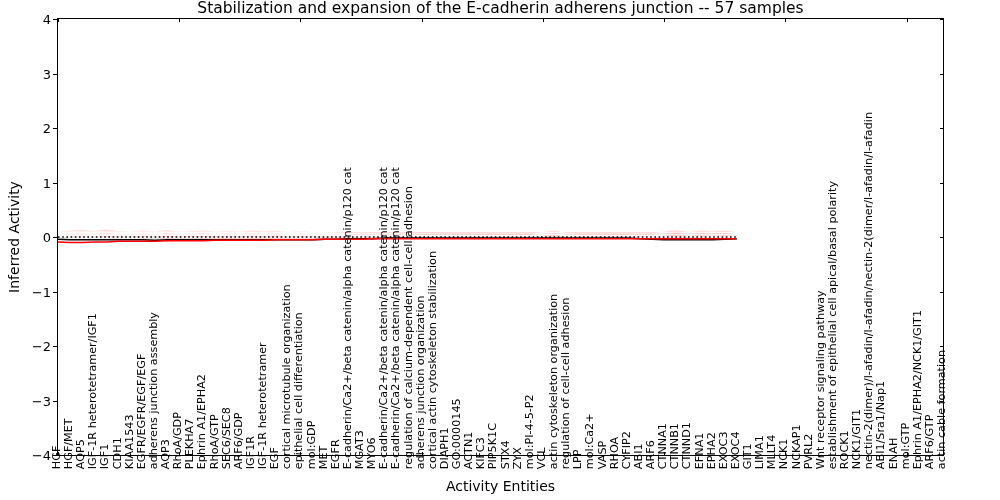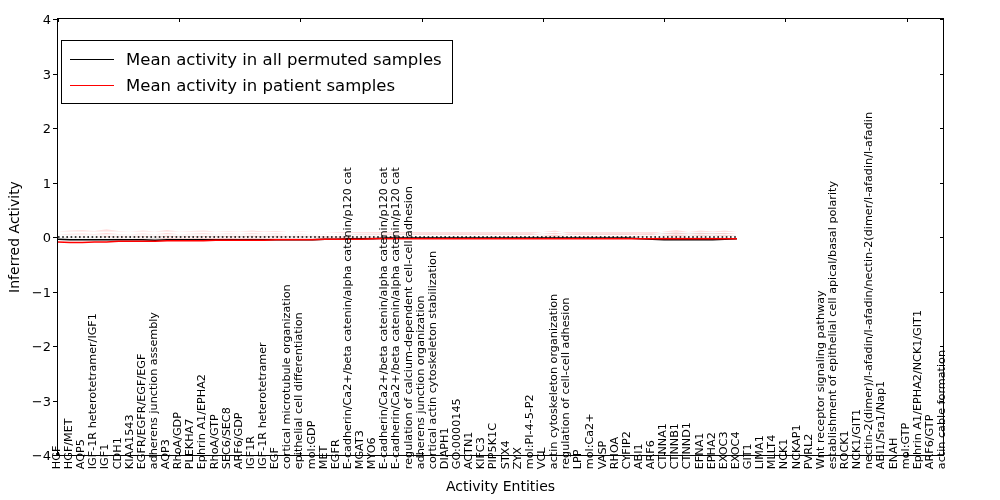--- a/index.html
+++ b/index.html
@@ -60,20 +60,21 @@
   .legrow{display:flex;align-items:center;height:26px;}
   .legline{display:inline-block;width:44px;height:0;border-top:1.4px solid #000;margin-right:12px;}
   .legline.red{border-top-color:#ff0000;}
   .legtxt{font-size:16.5px;color:#000;white-space:nowrap;}
 </style>
 </head>
 <body>
 
 <div id="fig">
 
+  <div id="title">Stabilization and expansion of the E-cadherin adherens junction -- 57 samples</div>
 
   <div id="ylabel-wrap">
     <div id="ylabel">Inferred Activity</div>
   </div>
 
   <div id="axes">
     <div id="plotclip">
       <svg id="plotsvg" width="885" height="436">
           <path d="M0.00,214.73 L12.12,214.73 L24.25,214.73 L36.37,214.73 L48.49,214.73 L60.62,214.73 L72.74,214.73 L84.86,214.73 L96.99,214.73 L109.11,214.73 L121.23,214.73 L133.36,214.73 L145.48,214.73 L157.60,214.73 L169.73,214.73 L181.85,214.73 L193.97,214.73 L206.10,214.73 L218.22,214.73 L230.34,214.73 L242.47,214.73 L254.59,214.73 L266.71,214.73 L278.84,214.73 L290.96,215.28 L303.08,215.28 L315.21,215.28 L327.33,215.28 L339.45,215.28 L351.58,215.28 L363.70,215.28 L375.82,215.28 L387.95,215.28 L400.07,215.28 L412.19,215.28 L424.32,215.28 L436.44,215.28 L448.56,215.28 L460.68,215.28 L472.81,215.28 L484.93,215.28 L497.05,215.28 L509.18,215.28 L521.30,215.28 L533.42,215.28 L545.55,215.28 L557.67,215.28 L569.79,215.28 L581.92,214.73 L594.04,214.18 L606.16,213.64 L618.29,213.64 L630.41,213.64 L642.53,213.64 L654.66,213.64 L666.78,214.18 L678.90,214.73 L691.03,NaN L703.15,NaN L715.27,NaN L727.40,NaN L739.52,NaN L751.64,NaN L763.77,NaN L775.89,NaN L788.01,NaN L800.14,NaN L812.26,NaN L824.38,NaN L836.51,NaN L848.63,NaN L860.75,NaN L872.88,NaN L885.00,NaN L885.00,NaN L872.88,NaN L860.75,NaN L848.63,NaN L836.51,NaN L824.38,NaN L812.26,NaN L800.14,NaN L788.01,NaN L775.89,NaN L763.77,NaN L751.64,NaN L739.52,NaN L727.40,NaN L715.27,NaN L703.15,NaN L691.03,NaN L678.90,224.54 L666.78,226.17 L654.66,227.81 L642.53,227.81 L630.41,227.81 L618.29,227.81 L606.16,227.81 L594.04,226.17 L581.92,224.54 L569.79,222.91 L557.67,222.91 L545.55,222.91 L533.42,222.91 L521.30,222.91 L509.18,222.91 L497.05,222.91 L484.93,222.91 L472.81,222.91 L460.68,222.91 L448.56,222.91 L436.44,222.91 L424.32,222.91 L412.19,222.91 L400.07,222.91 L387.95,222.91 L375.82,222.91 L363.70,222.91 L351.58,222.91 L339.45,222.91 L327.33,222.91 L315.21,224.00 L303.08,224.00 L290.96,224.00 L278.84,225.63 L266.71,225.63 L254.59,226.72 L242.47,226.72 L230.34,226.72 L218.22,226.72 L206.10,226.72 L193.97,226.72 L181.85,226.72 L169.73,226.72 L157.60,226.72 L145.48,226.72 L133.36,226.72 L121.23,226.72 L109.11,226.72 L96.99,227.26 L84.86,226.72 L72.74,226.72 L60.62,226.72 L48.49,226.72 L36.37,226.72 L24.25,226.72 L12.12,226.72 L0.00,226.17 Z" fill="#b0b0b0" fill-opacity="0.22" stroke="none"></path>
           <path d="M0.00,216.26 L12.12,216.41 L24.25,216.41 L36.37,216.41 L48.49,216.41 L60.62,216.41 L72.74,216.41 L84.86,216.41 L96.99,216.56 L109.11,216.41 L121.23,216.41 L133.36,216.41 L145.48,216.41 L157.60,216.41 L169.73,216.41 L181.85,216.41 L193.97,216.41 L206.10,216.41 L218.22,216.41 L230.34,216.41 L242.47,216.41 L254.59,216.41 L266.71,216.26 L278.84,216.26 L290.96,216.50 L303.08,216.50 L315.21,216.50 L327.33,216.34 L339.45,216.34 L351.58,216.34 L363.70,216.34 L375.82,216.34 L387.95,216.34 L400.07,216.34 L412.19,216.34 L424.32,216.34 L436.44,216.34 L448.56,216.34 L460.68,216.34 L472.81,216.34 L484.93,216.34 L497.05,216.34 L509.18,216.34 L521.30,216.34 L533.42,216.34 L545.55,216.34 L557.67,216.34 L569.79,216.34 L581.92,216.10 L594.04,215.86 L606.16,215.62 L618.29,215.62 L630.41,215.62 L642.53,215.62 L654.66,215.62 L666.78,215.86 L678.90,216.10 L691.03,NaN L703.15,NaN L715.27,NaN L727.40,NaN L739.52,NaN L751.64,NaN L763.77,NaN L775.89,NaN L788.01,NaN L800.14,NaN L812.26,NaN L824.38,NaN L836.51,NaN L848.63,NaN L860.75,NaN L872.88,NaN L885.00,NaN L885.00,NaN L872.88,NaN L860.75,NaN L848.63,NaN L836.51,NaN L824.38,NaN L812.26,NaN L800.14,NaN L788.01,NaN L775.89,NaN L763.77,NaN L751.64,NaN L739.52,NaN L727.40,NaN L715.27,NaN L703.15,NaN L691.03,NaN L678.90,223.17 L666.78,224.50 L654.66,225.83 L642.53,225.83 L630.41,225.83 L618.29,225.83 L606.16,225.83 L594.04,224.50 L581.92,223.17 L569.79,221.84 L557.67,221.84 L545.55,221.84 L533.42,221.84 L521.30,221.84 L509.18,221.84 L497.05,221.84 L484.93,221.84 L472.81,221.84 L460.68,221.84 L448.56,221.84 L436.44,221.84 L424.32,221.84 L412.19,221.84 L400.07,221.84 L387.95,221.84 L375.82,221.84 L363.70,221.84 L351.58,221.84 L339.45,221.84 L327.33,221.84 L315.21,222.77 L303.08,222.77 L290.96,222.77 L278.84,224.10 L266.71,224.10 L254.59,225.04 L242.47,225.04 L230.34,225.04 L218.22,225.04 L206.10,225.04 L193.97,225.04 L181.85,225.04 L169.73,225.04 L157.60,225.04 L145.48,225.04 L133.36,225.04 L121.23,225.04 L109.11,225.04 L96.99,225.59 L84.86,225.04 L72.74,225.04 L60.62,225.04 L48.49,225.04 L36.37,225.04 L24.25,225.04 L12.12,225.04 L0.00,224.50 Z" fill="#b0b0b0" fill-opacity="0.26" stroke="none"></path>
@@ -207,25 +208,15 @@
       <div class="xcat" style="left: 862.137px; top: 458px;">NCK1/GIT1</div>
       <div class="xcat" style="left: 874.26px; top: 458px;">nectin-2(dimer)/l-afadin/l-afadin/nectin-2(dimer/l-afadin/l-afadin</div>
       <div class="xcat" style="left: 886.384px; top: 458px;">ABI1/Sra1/Nap1</div>
       <div class="xcat" style="left: 898.507px; top: 458px;">ENAH</div>
       <div class="xcat" style="left: 910.63px; top: 458px;">mol:GTP</div>
       <div class="xcat" style="left: 922.753px; top: 458px;">Ephrin A1/EPHA2/NCK1/GIT1</div>
       <div class="xcat" style="left: 934.877px; top: 458px;">ARF6/GTP</div>
       <div class="xcat" style="left: 947px; top: 458px;">actin cable formation</div>
     </div>
 
-  <div id="legend">
-    <div class="legrow">
-      <span class="legline"></span>
-      <span class="legtxt">Mean activity in all permuted samples</span>
-    </div>
-    <div class="legrow">
-      <span class="legline red"></span>
-      <span class="legtxt">Mean activity in patient samples</span>
-    </div>
-  </div>
 
   <div id="xlabel">Activity Entities</div>
 </div>
 
 </body></html>

